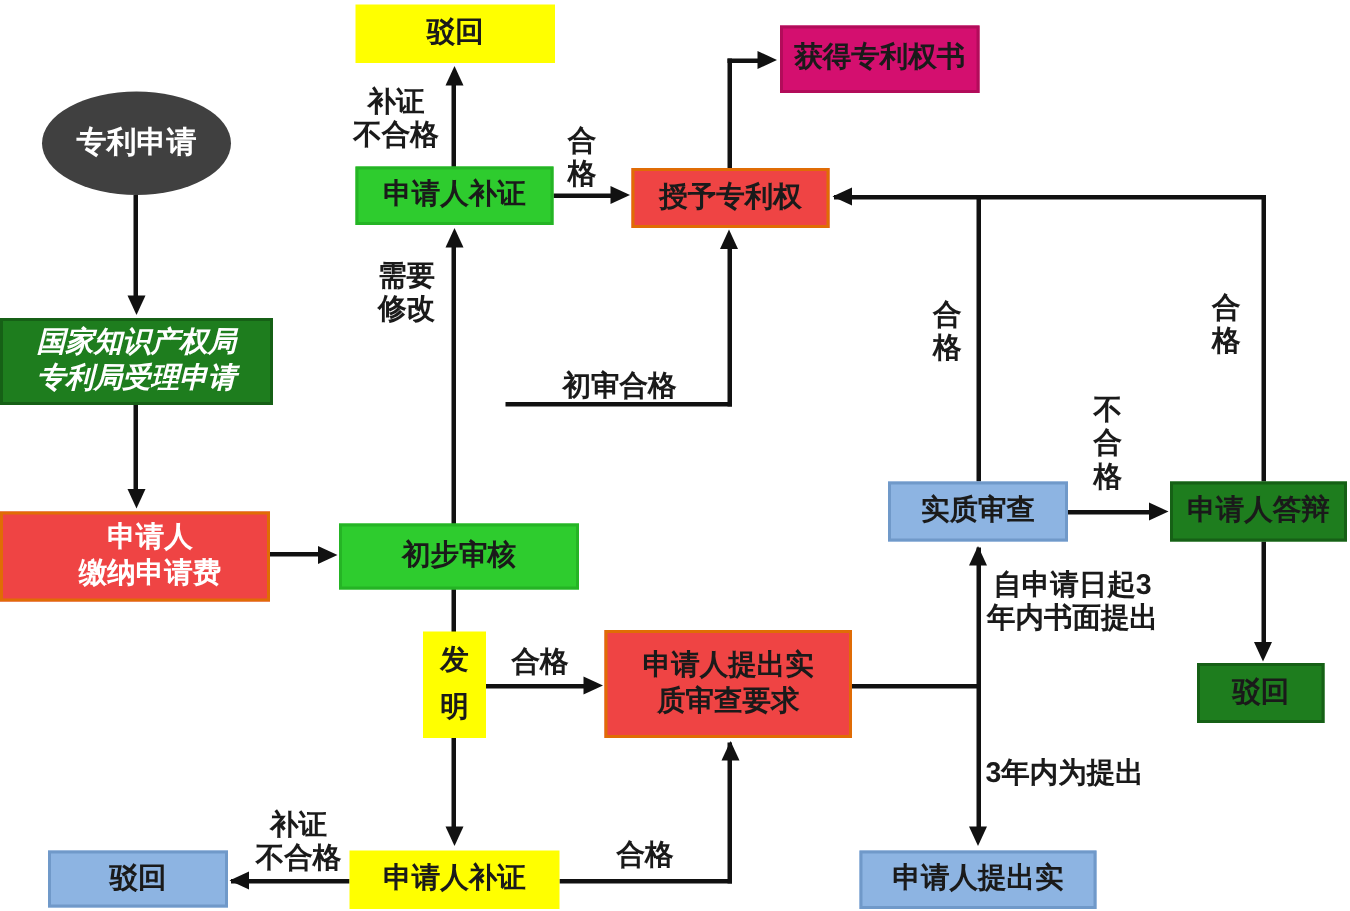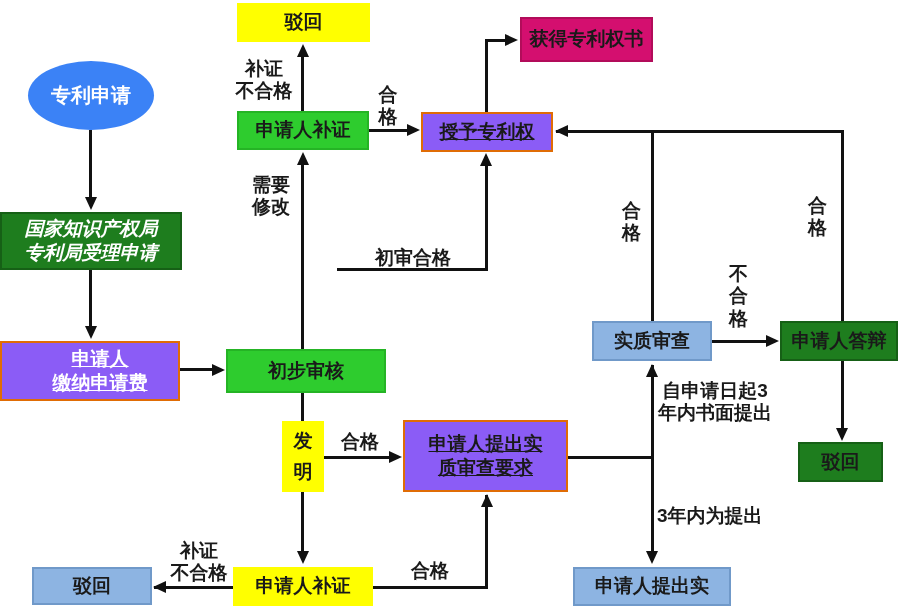--- a/index.html
+++ b/index.html
@@ -7,25 +7,25 @@
     position:relative;width:900px;height:607px;background:#ffffff;overflow:hidden;
     font-family:"Liberation Sans","DejaVu Sans",sans-serif;
   }
   .node{
     position:absolute;display:flex;align-items:center;justify-content:center;
     box-sizing:border-box;text-align:center;font-weight:bold;
     white-space:pre-line;line-height:1.28;font-size:19px;color:#1a1a1a;
     z-index:3;
   }
   .ellipse{border-radius:50%;}
-  .fill-pink{background:#3b82f6;color:#ffffff;}
+  .fill-pink{background:#404040;color:#ffffff;}
   .fill-dgreen{background:#1e7d1e;border:2px solid #166016;}
   .fill-dgreen.whitetext{color:#ffffff;font-style:italic;}
   .fill-green{background:#2ecc2e;border:2px solid #25b425;}
-  .fill-orange{background:#8b5cf6;border:2px solid #e06c05;text-decoration:underline;}
+  .fill-orange{background:#ef4444;border:2px solid #e06c05;}
   .fill-orange.whitetext{color:#ffffff;}
   .fill-yellow{background:#ffff00;}
   .fill-crimson{background:#d40f6f;border:2px solid #b20c5a;}
   .fill-blue{background:#8db4e2;border:2px solid #7099c9;}
   .vcols{display:flex;flex-direction:row;gap:12px;align-items:flex-start;justify-content:center;}
   .vcol{display:inline-block;width:1.05em;font-size:17px;line-height:1.2;word-break:break-all;}
   .line{position:absolute;background:#111;z-index:1;}
   .ah{position:absolute;width:0;height:0;z-index:2;}
   .ah-up{border-left:6px solid transparent;border-right:6px solid transparent;border-bottom:13px solid #111;}
   .ah-down{border-left:6px solid transparent;border-right:6px solid transparent;border-top:13px solid #111;}

